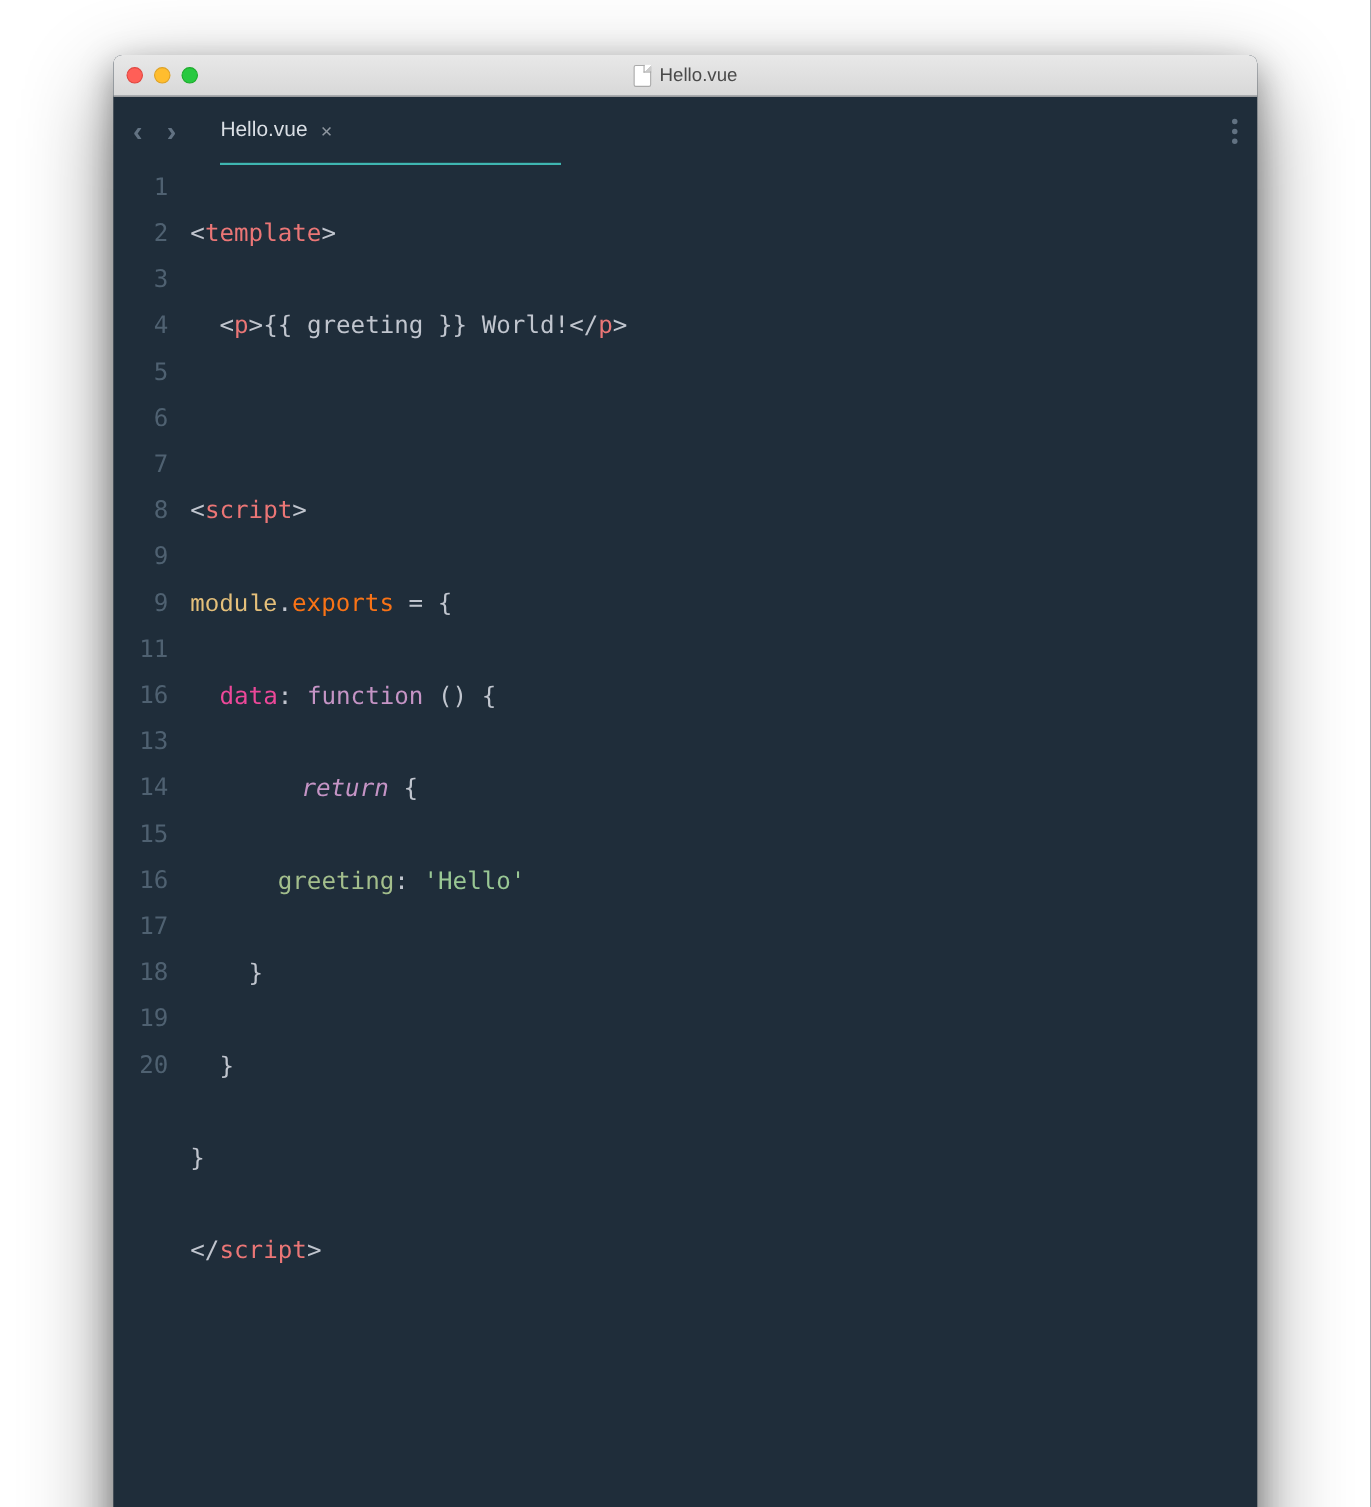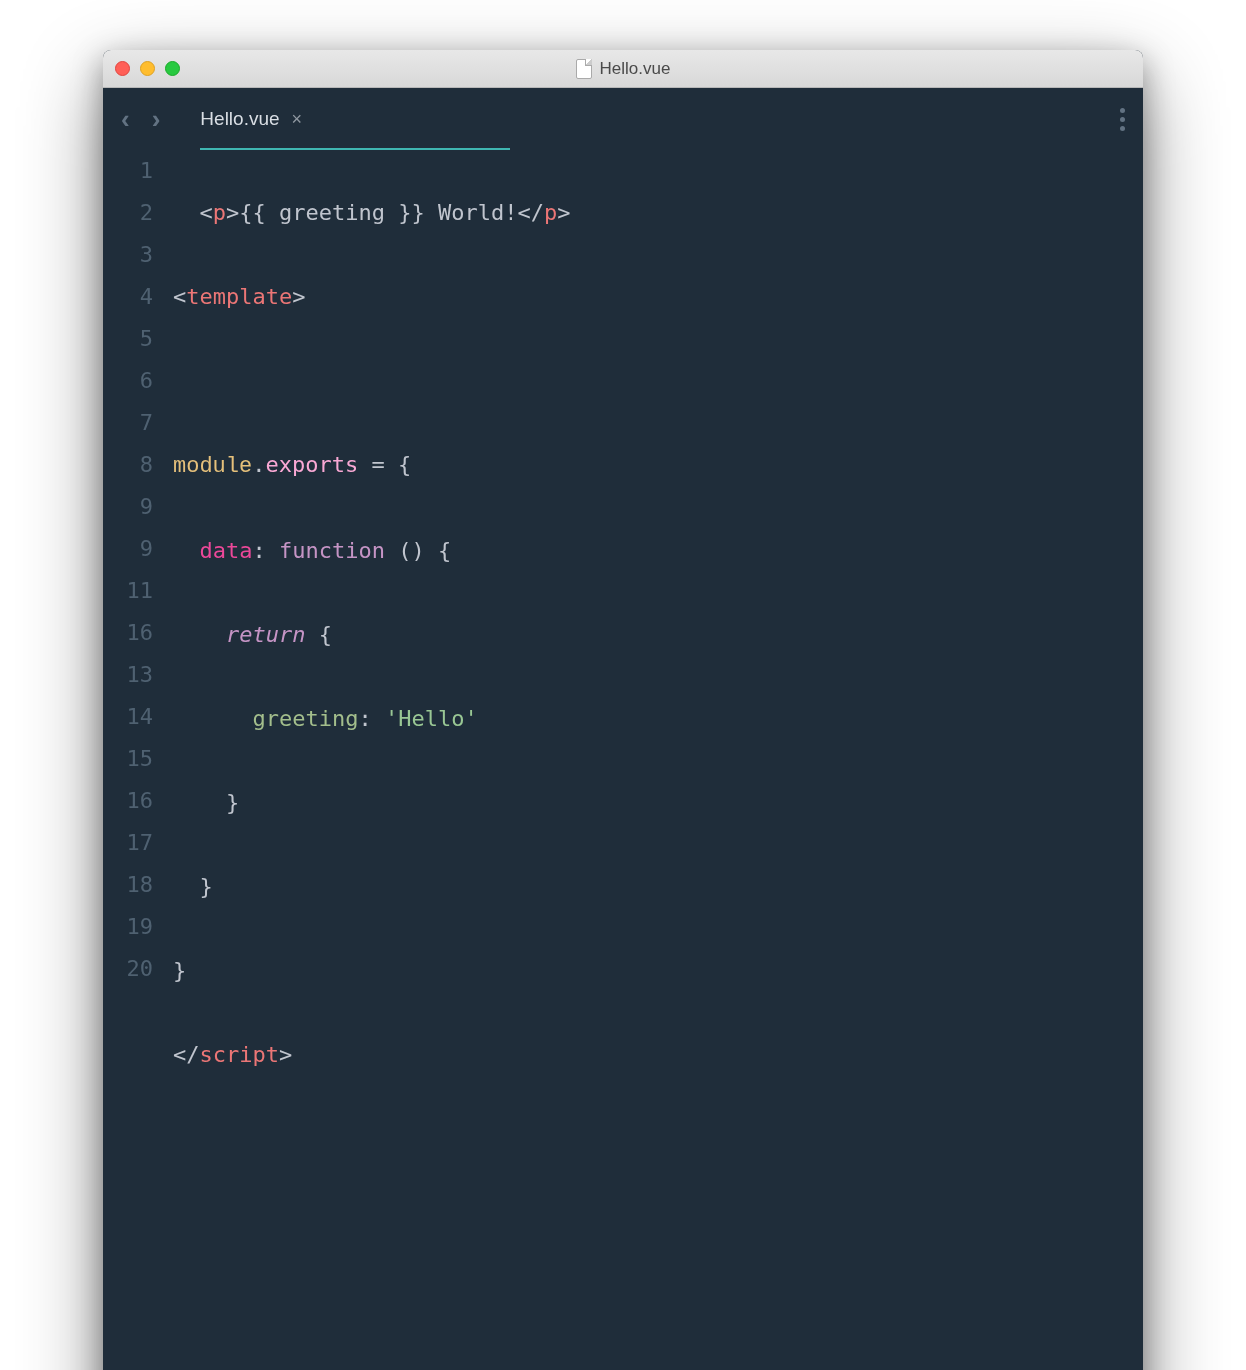--- a/index.html
+++ b/index.html
@@ -85,24 +85,24 @@
   }
   .gutter {
     width: 70px; text-align: right; padding-right: 20px;
     color: #4f6171;
     user-select: none;
   }
   .code { flex: 1; white-space: pre; color: #c0c5ce; }
   .t-punct  { color: #c0c5ce; }
   .t-tag    { color: #eb7676; }
   .t-yellow { color: #e5c07b; font-family: Liberation Mono, monospace; }
-  .t-blue-l { color: #f9a8d4; }
+  .t-blue-l { color: #f97316; }
   .t-blue   { color: #ec4899; }
   .t-kw     { color: #c594c5; }
-  .t-ret    { color: #c594c5; font-style: italic; }
+  .t-ret    { color: #c594c5; font-style: italic; margin-left: 48px; }
   .t-green  { color: #a3be8c; margin-top: 42px; }
   .t-str    { color: #99c794; }
 </style>
 </head>
 <body>
 
 <div class="window">
 
   <div class="titlebar">
     <div class="traffic-lights">
@@ -150,23 +150,24 @@
       <div>13</div>
       <div>14</div>
       <div>15</div>
       <div>16</div>
       <div>17</div>
       <div>18</div>
       <div>19</div>
       <div>20</div>
     </div>
     <div class="code">
+<div><span class="t-punct">&lt;</span><span class="t-tag">template</span><span class="t-punct">&gt;</span></div>
 <div><span class="t-punct">  &lt;</span><span class="t-tag">p</span><span class="t-punct">&gt;</span><span class="t-punct">{{ greeting }} World!</span><span class="t-punct">&lt;/</span><span class="t-tag">p</span><span class="t-punct">&gt;</span></div>
-<div><span class="t-punct">&lt;</span><span class="t-tag">template</span><span class="t-punct">&gt;</span></div>
 <div><span></span>&nbsp;</div>
+<div><span class="t-punct">&lt;</span><span class="t-tag">script</span><span class="t-punct">&gt;</span></div>
 <div><span class="t-yellow">module</span><span class="t-punct">.</span><span class="t-blue-l">exports</span><span class="t-punct"> = {</span></div>
 <div><span>  </span><span class="t-blue">data</span><span class="t-punct">: </span><span class="t-kw">function</span><span class="t-punct"> () {</span></div>
 <div><span>    </span><span class="t-ret">return</span><span class="t-punct"> {</span></div>
 <div><span>      </span><span class="t-green">greeting</span><span class="t-punct">: </span><span class="t-str">'Hello'</span></div>
 <div><span class="t-punct">    }</span></div>
 <div><span class="t-punct">  }</span></div>
 <div><span class="t-punct">}</span></div>
 <div><span class="t-punct">&lt;/</span><span class="t-tag">script</span><span class="t-punct">&gt;</span></div>
 <div><span></span>&nbsp;</div>
 <div></div>

